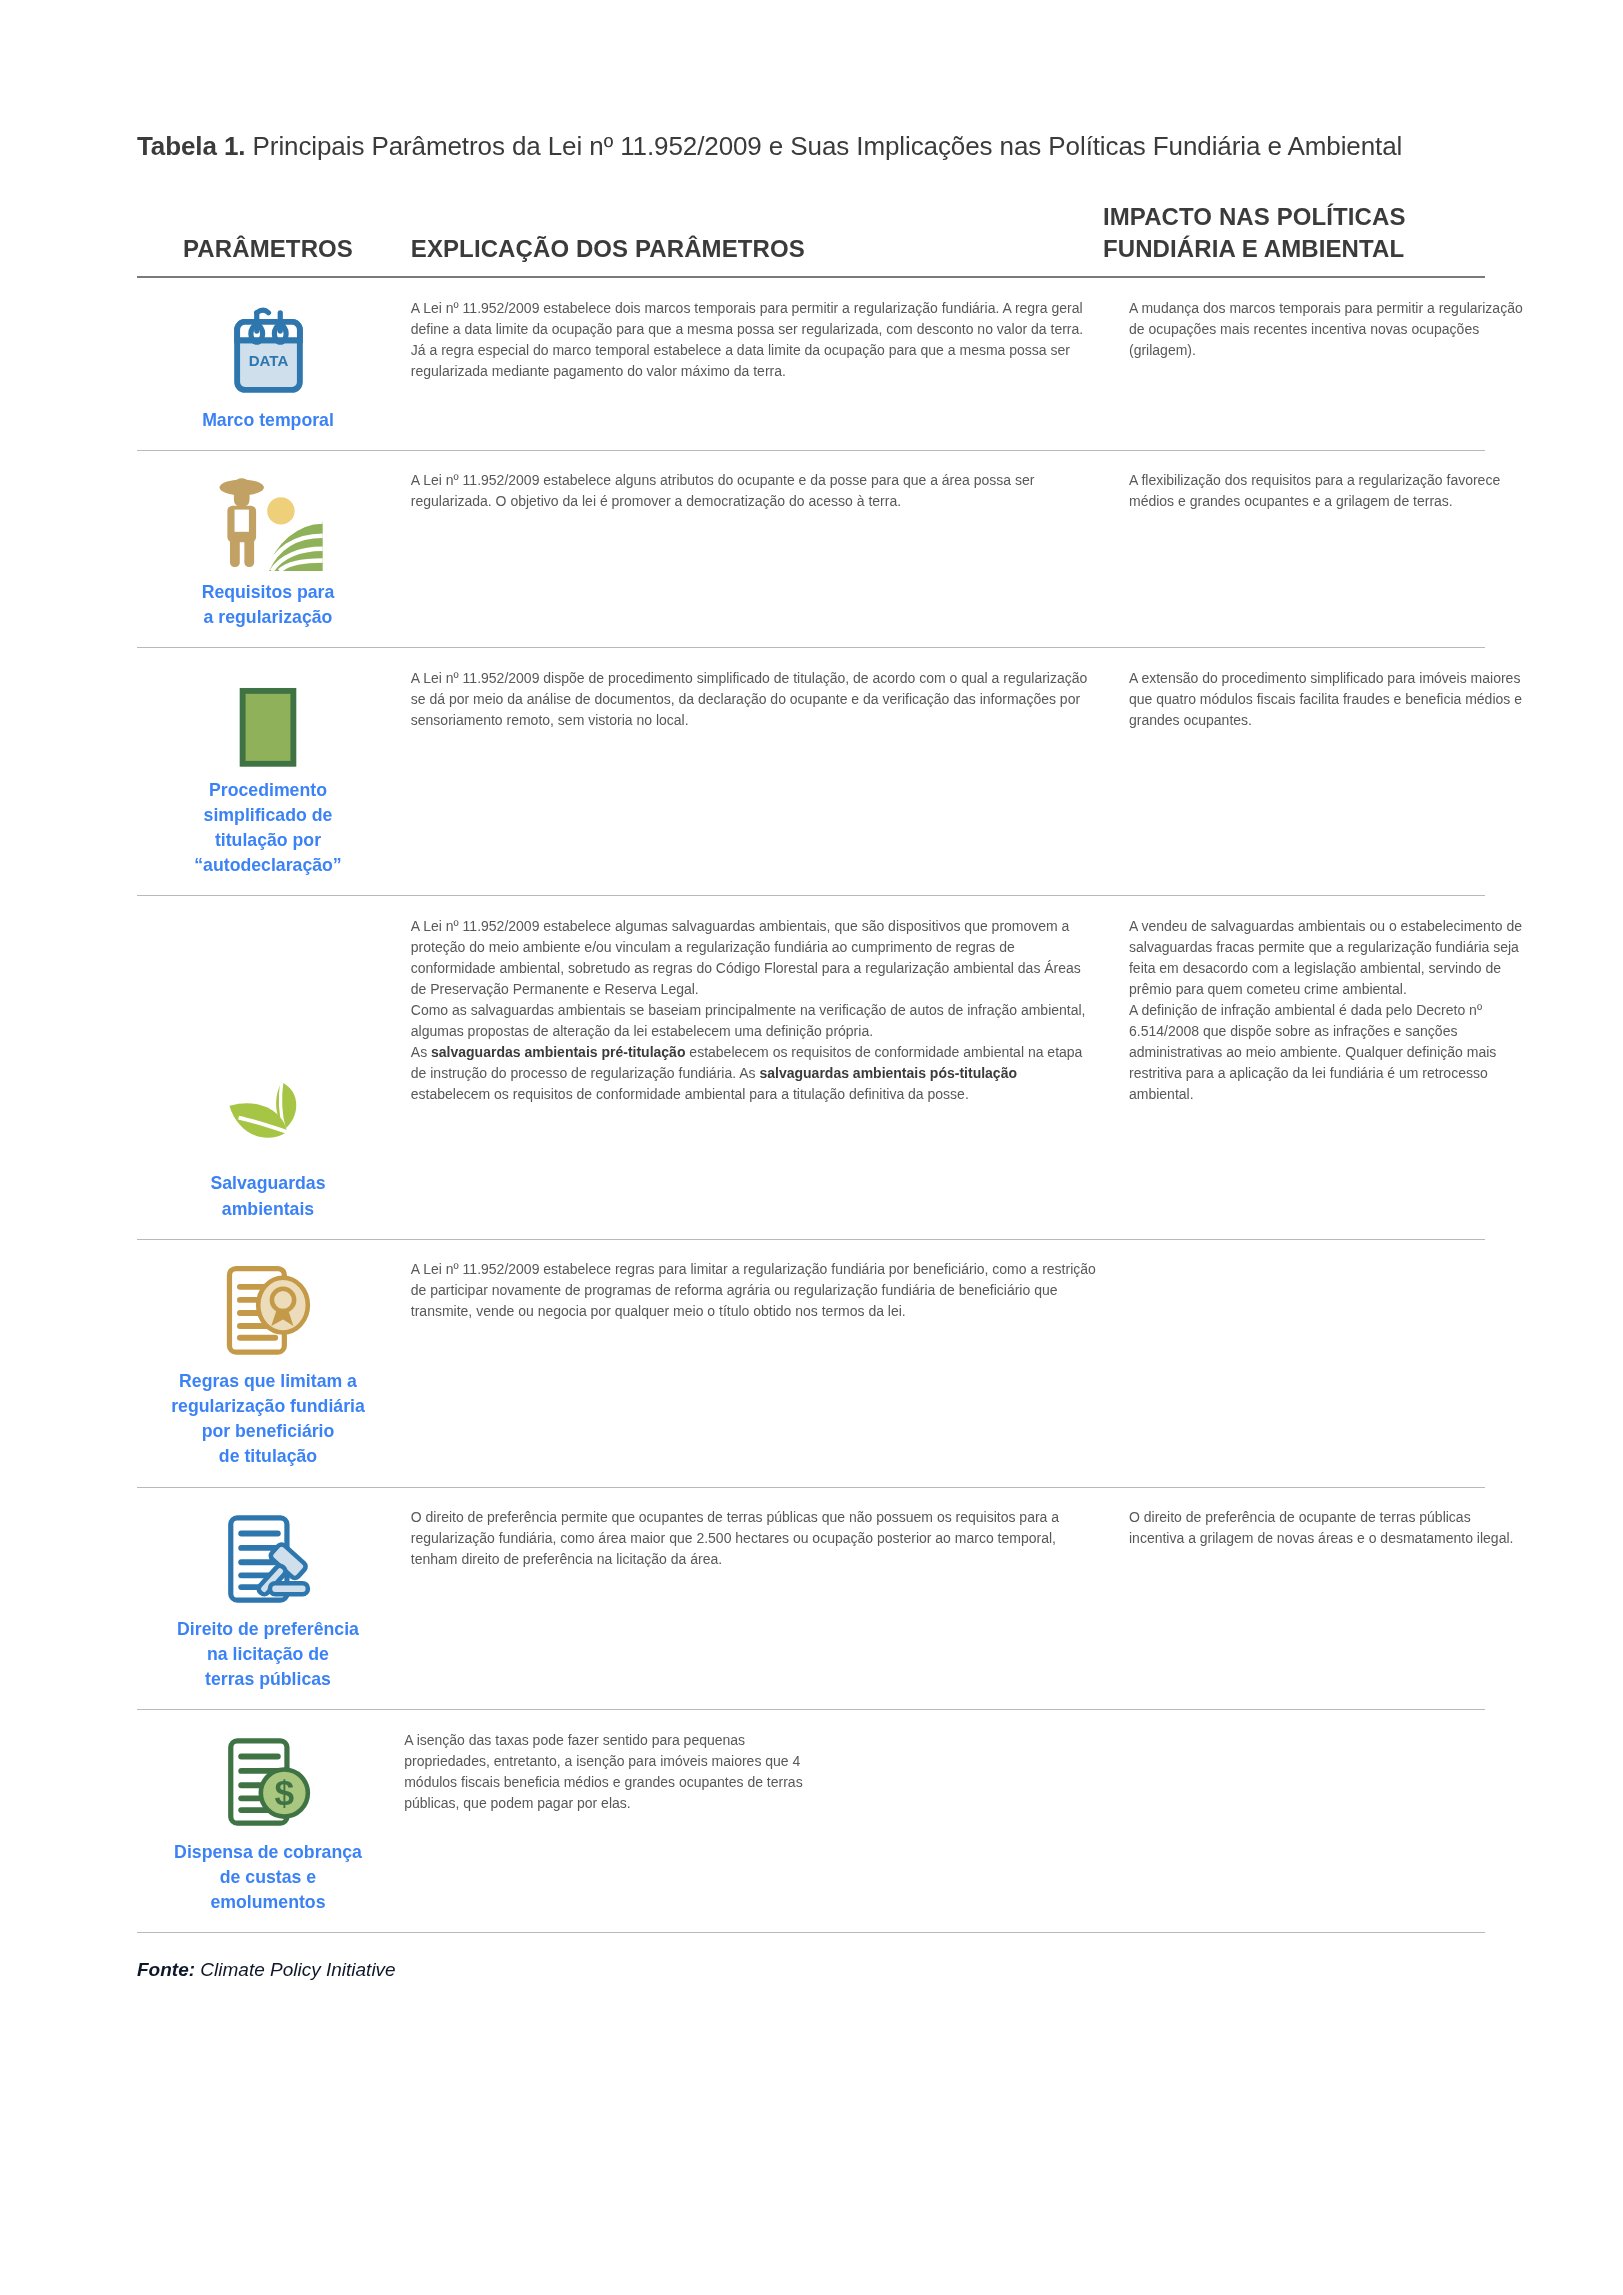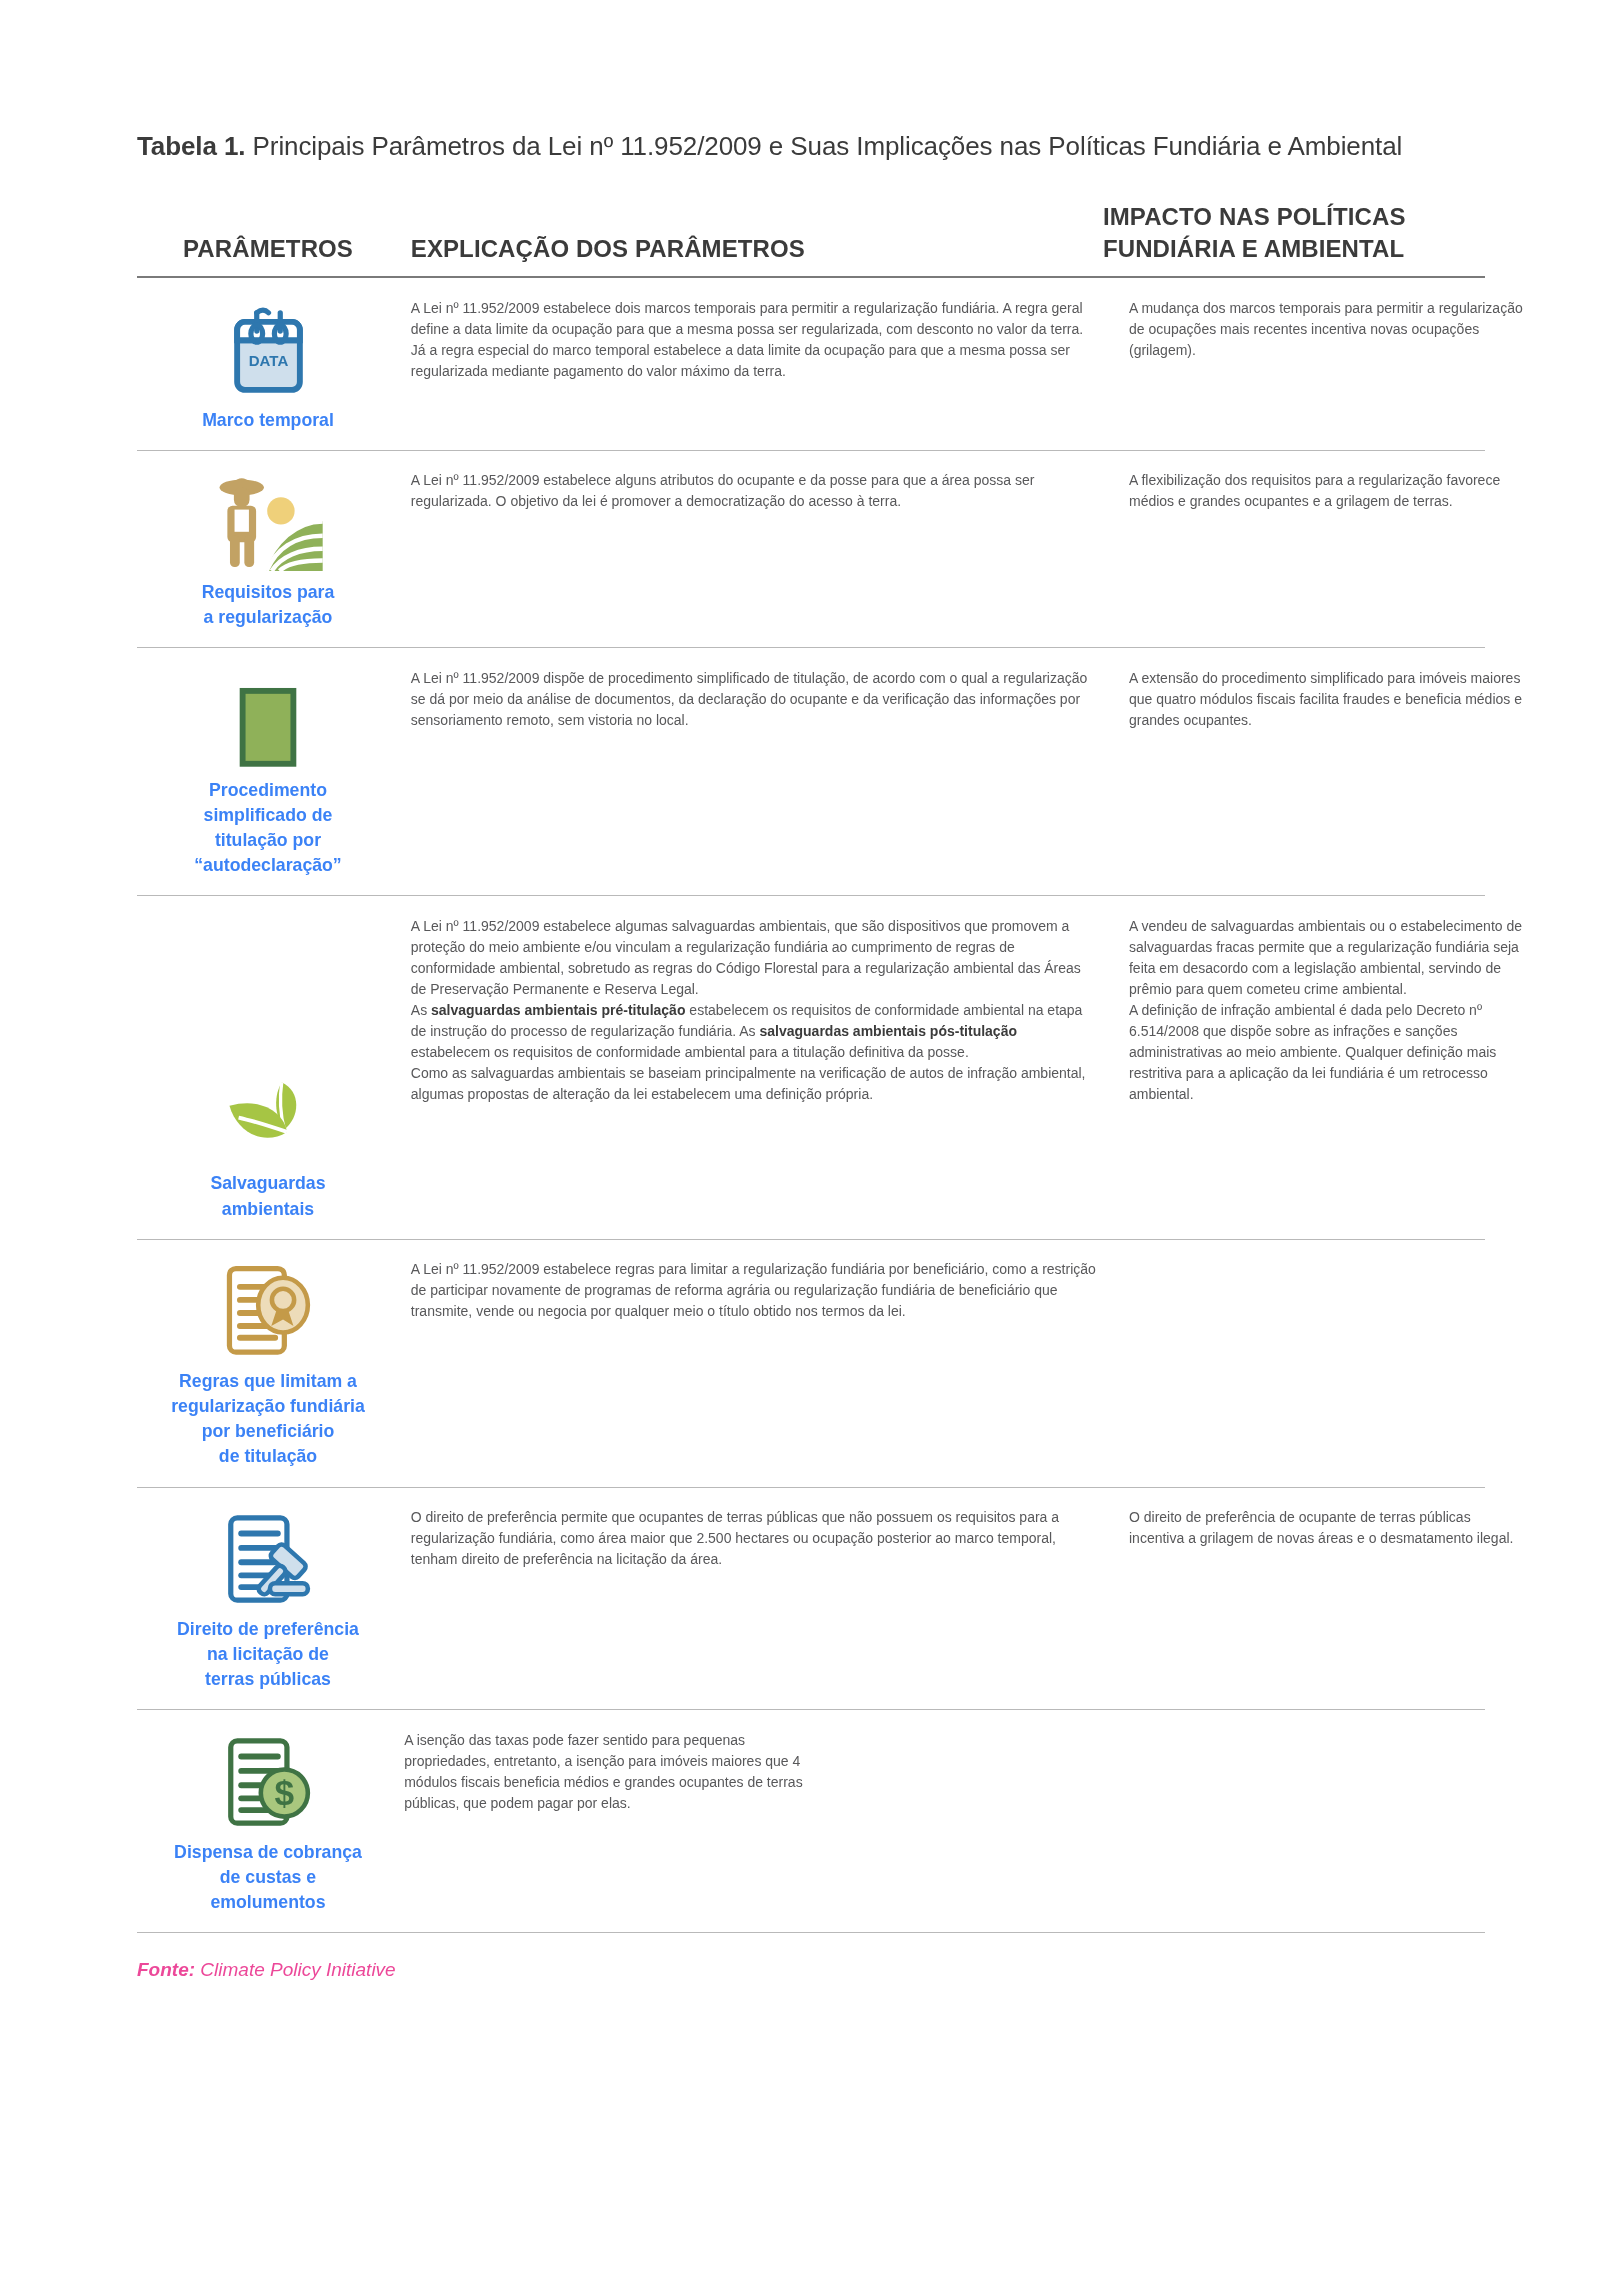--- a/index.html
+++ b/index.html
@@ -100,21 +100,21 @@
   .cell-impact { padding-left: 5.2px; padding-right: 7.9px; padding-top: 2.6px; }
   .cell-expl p, .cell-impact p { margin: 0; }
   .cell-expl p + p, .cell-impact p + p { margin-top: 0; }
   .cell-expl b { font-weight: bold; color: #3b3b3b; }
 
   
   .fonte {
     margin-top: 26px;
     font-size: 19px;
     font-style: italic;
-    color: #ec4899;
+    color: #0f172a;
   }
   .fonte .f-strong { font-weight: bold; font-style: italic; }
   .fonte .f-rest { font-weight: normal; font-style: italic; }
 
   svg { display: block; }
 </style>
 </head>
 <body>
 
 <div class="page">
@@ -215,22 +215,22 @@
           <path d="M96 8 C92 36 94 58 100 80" fill="none" stroke="#ffffff" stroke-width="5"></path>
           <path d="M16 44 C66 30 100 56 104 84 C70 106 28 86 16 44 Z" fill="#A6C544"></path>
           <path d="M104 84 C74 74 48 66 30 62" fill="none" stroke="#ffffff" stroke-width="6"></path>
         </svg>
       </div>
       <div class="param-label" style="white-space:pre-line">Salvaguardas
 ambientais</div>
     </div>
     <div class="col-expl cell-expl">
         <p><span>A Lei nº 11.952/2009 estabelece algumas salvaguardas ambientais, que são dispositivos que promovem a proteção do meio ambiente e/ou vinculam a regularização fundiária ao cumprimento de regras de conformidade ambiental, sobretudo as regras do Código Florestal para a regularização ambiental das Áreas de Preservação Permanente e Reserva Legal.</span></p>
+        <p><span>Como as salvaguardas ambientais se baseiam principalmente na verificação de autos de infração ambiental, algumas propostas de alteração da lei estabelecem uma definição própria.</span></p>
         <p><span>As </span><b>salvaguardas ambientais pré-titulação</b><span> estabelecem os requisitos de conformidade ambiental na etapa de instrução do processo de regularização fundiária. As </span><b>salvaguardas ambientais pós-titulação</b><span> estabelecem os requisitos de conformidade ambiental para a titulação definitiva da posse.</span></p>
-        <p><span>Como as salvaguardas ambientais se baseiam principalmente na verificação de autos de infração ambiental, algumas propostas de alteração da lei estabelecem uma definição própria.</span></p>
       </div>
     <div class="col-impact cell-impact">
       <p>A vendeu de salvaguardas ambientais ou o estabelecimento de salvaguardas fracas permite que a regularização fundiária seja feita em desacordo com a legislação ambiental, servindo de prêmio para quem cometeu crime ambiental.</p>
       <p>A definição de infração ambiental é dada pelo Decreto nº 6.514/2008 que dispõe sobre as infrações e sanções administrativas ao meio ambiente. Qualquer definição mais restritiva para a aplicação da lei fundiária é um retrocesso ambiental.</p>
     </div>
   </div>
 
   <div class="trow">
     <div class="col-param cell-param">
       <div class="icon-box">

